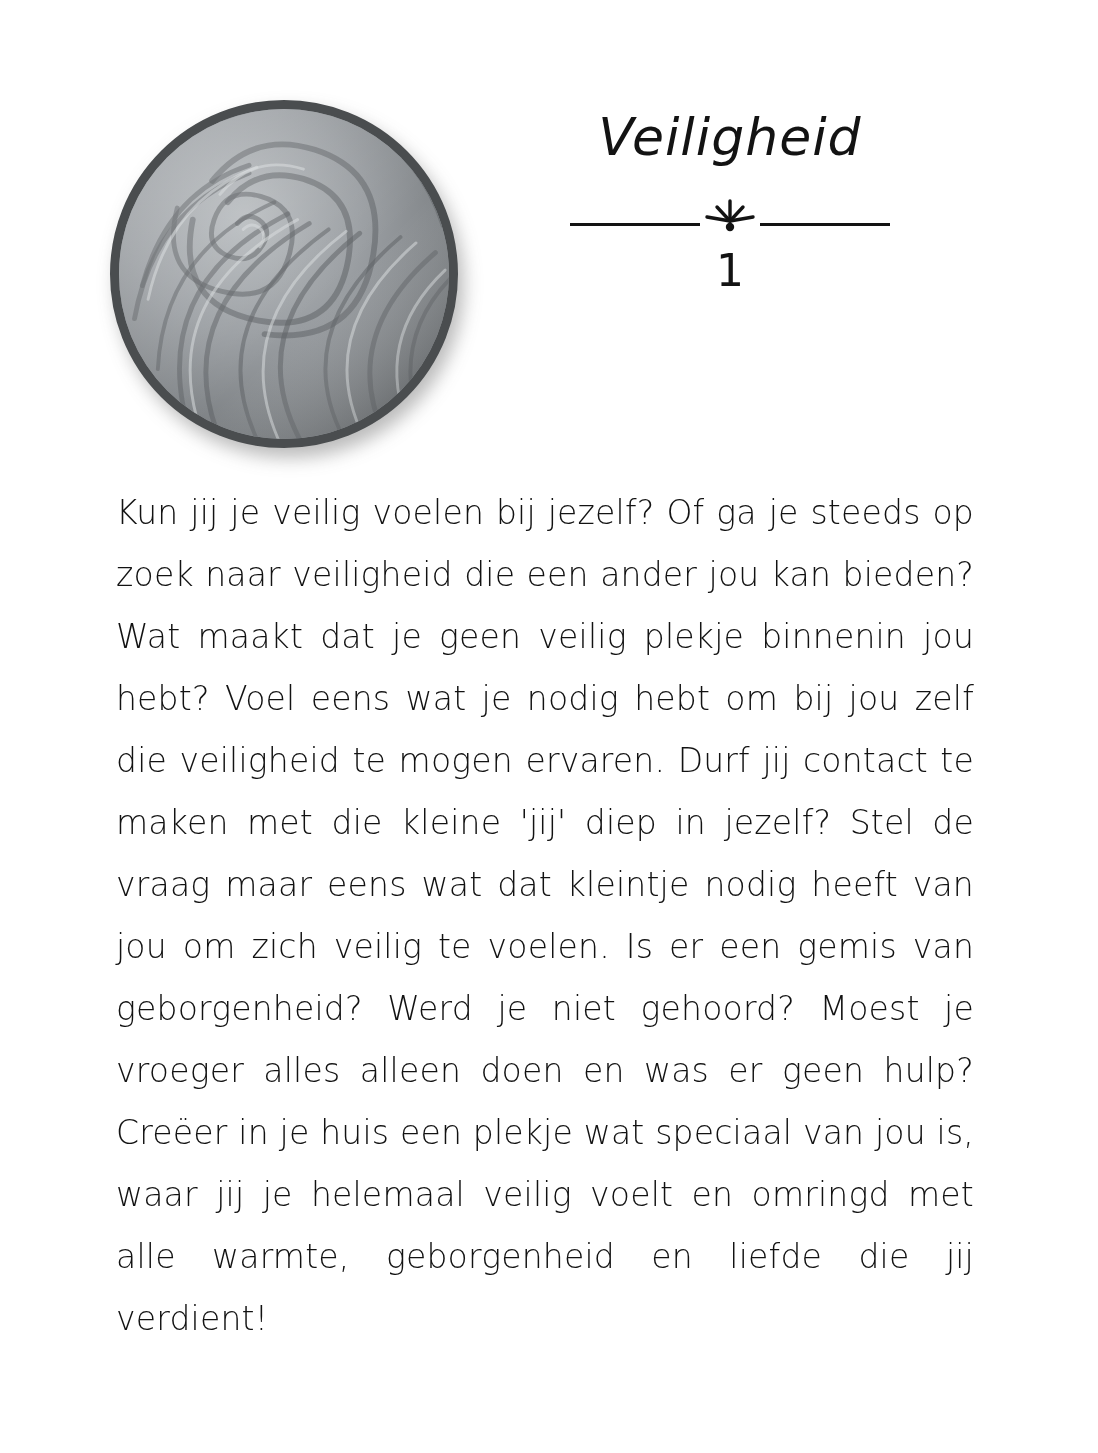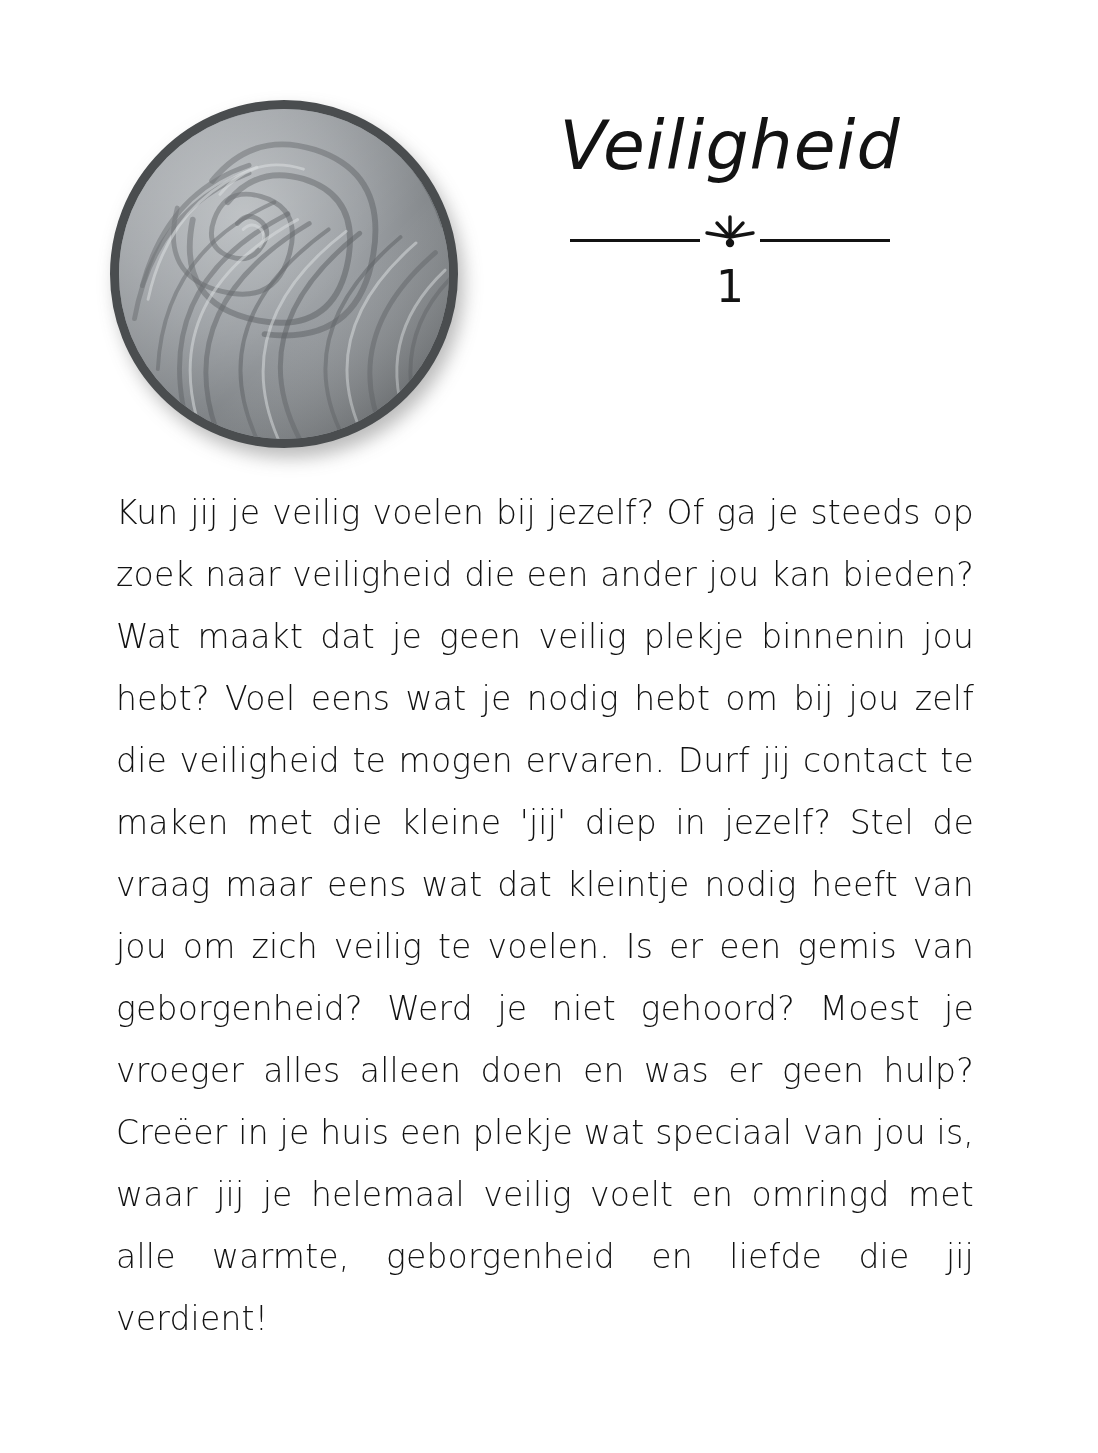--- a/index.html
+++ b/index.html
@@ -71,21 +71,21 @@
   .title-block {
     position: absolute;
     left: 500px;
     top: 110px;
     width: 460px;
     text-align: center;
   }
 
   .doc-title {
     font-family: "DejaVu Sans", sans-serif;
-    font-size: 68px;
+    font-size: 52px;
     line-height: 1.05;
     font-style: italic;
     font-weight: 400;
     letter-spacing: 1px;
     color: #131313;
     margin: 0;
   }
 
   .divider {
     position: relative;

